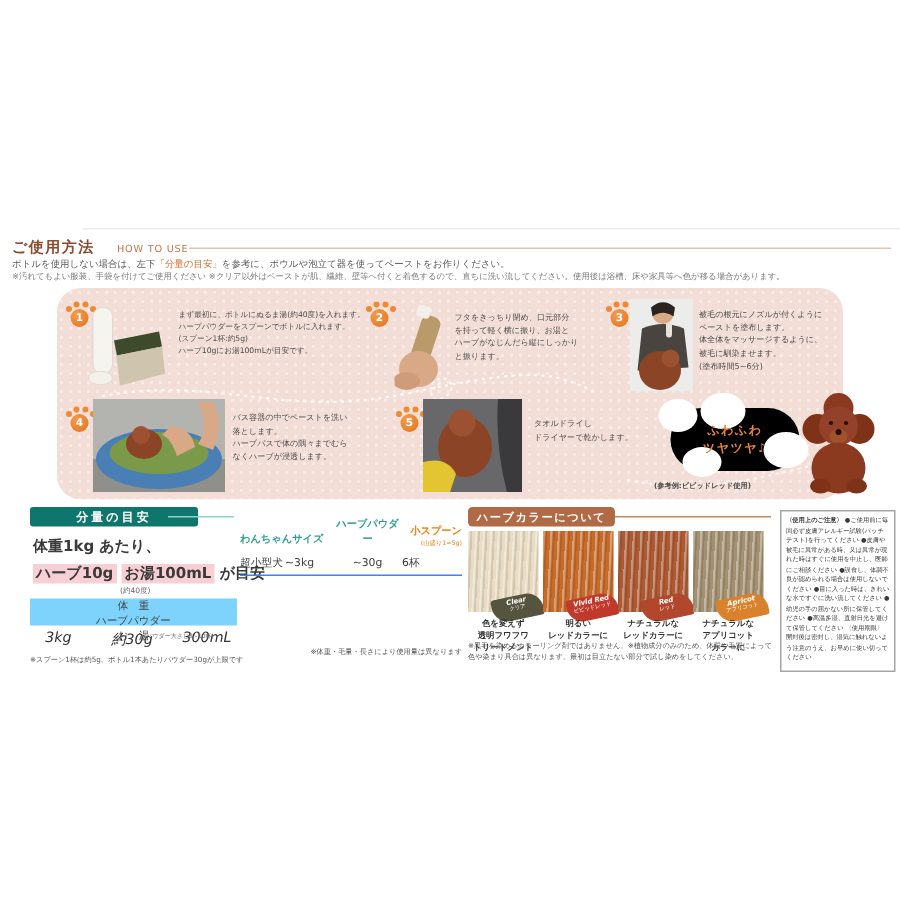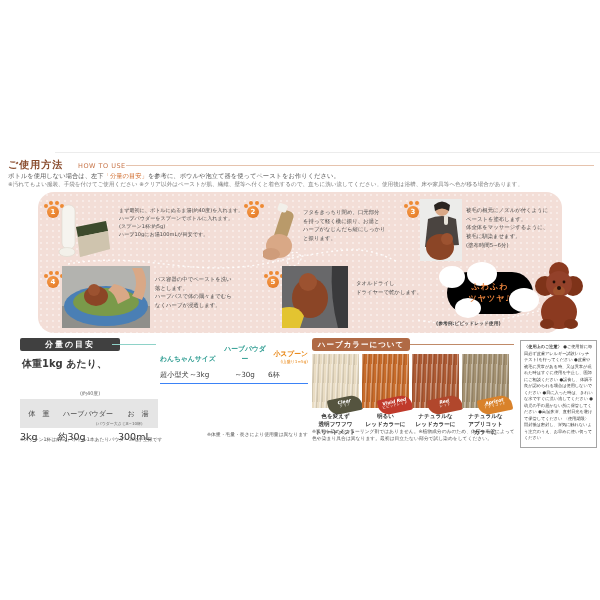--- a/index.html
+++ b/index.html
@@ -53,32 +53,32 @@
   #cloud .bump2{position:absolute;width:26px;height:20px;left:8px;top:26px;background:#fff;border-radius:50%;}
   #cloud-text{position:relative;z-index:2;font-size:8px;font-weight:bold;color:#e8823c;line-height:1.5;letter-spacing:1px;}
   .tail-dot{position:absolute;background:#fff;border-radius:50%;}
   #tail1{left:538px;top:283px;width:6px;height:6px;}
   #tail2{left:546px;top:279px;width:4px;height:4px;}
   #bubble-caption{left:436px;top:320px;font-size:4.8px;font-weight:bold;color:#4a4a4a;}
 
   
   .sec-badge{height:13px;border-radius:2px;color:#fff;font-weight:bold;
              display:flex;align-items:center;justify-content:center;}
-  #dosage-badge{left:20px;top:338px;width:100px;font-size:8px;letter-spacing:2px;background:#404040;}
+  #dosage-badge{left:20px;top:338px;width:112px;font-size:8px;letter-spacing:2px;background:#0f766e;}
   #dosage-rule{left:112px;top:344px;width:44px;height:1px;background:#8ed2c8;}
   #dosage-line1{left:22px;top:357px;font-size:10px;font-weight:bold;color:#3a3a3a;}
   #dosage-line2{left:22px;top:375px;font-size:10px;font-weight:bold;color:#3a3a3a;}
   #dosage-line2 .hl{background:#f9cfd6;padding:1px 2px;}
   #dosage-temp{left:80px;top:390px;font-size:5px;color:#666;}
   #mini-table{left:20px;top:399px;width:138px;font-size:7px;color:#444;}
-  #mini-head{display:flex;background:#e5e5e5;height:29px;align-items:center;}
+  #mini-head{display:flex;background:#7dd3fc;height:18px;align-items:center;flex-direction:column;}
   #mini-head div{text-align:center;}
   .mc1{width:38px;}.mc2{width:60px;}.mc3{width:40px;}
   #mini-vals{display:flex;font-size:9.5px;color:#333;margin-top:3px;}
-  #mini-vals div{}
+  #mini-vals div{text-align:center;font-style:italic;}
   #mini-water-note{left:96px;top:421px;font-size:4px;color:#666;}
   #dosage-foot{left:20px;top:436px;font-size:4.8px;color:#555;}
 
   
   #size-table{left:160px;top:344px;width:148px;}
   #size-head{display:flex;align-items:flex-end;padding-bottom:2px;}
   #size-head .h-size{width:62px;font-size:6.8px;font-weight:bold;color:#2f9d92;}
   #size-head .h-powder{width:46px;font-size:6.8px;font-weight:bold;color:#2f9d92;text-align:center;}
   #size-head .h-spoon{width:40px;text-align:right;color:#e8820c;}
   #size-head .h-spoon .a{font-size:6.8px;font-weight:bold;display:block;}
@@ -244,20 +244,21 @@
     <circle cx="32" cy="28" r="2" fill="#241008"></circle>
     <ellipse cx="32" cy="52" rx="18" ry="17" fill="#8b3a20"></ellipse>
     <ellipse cx="20" cy="64" rx="7" ry="5" fill="#7e3319"></ellipse>
     <ellipse cx="44" cy="64" rx="7" ry="5" fill="#7e3319"></ellipse>
   </svg>
   <div class="abs" id="bubble-caption">(参考例:ビビッドレッド使用)</div>
 
   <div class="abs sec-badge" id="dosage-badge">分量の目安</div>
   <div class="abs" id="dosage-rule"></div>
   <div class="abs" id="dosage-line1">体重1kg あたり、</div>
+  <div class="abs" id="dosage-line2"><span class="hl">ハーブ10g</span> <span class="hl">お湯100mL</span> <span>が目安</span></div>
   <div class="abs" id="dosage-temp">(約40度)</div>
   <div class="abs" id="mini-table">
     <div id="mini-head">
       <div class="mc1">体　重</div>
       <div class="mc2">ハーブパウダー</div>
       <div class="mc3">お　湯</div>
     </div>
     <div id="mini-vals">
       <div class="mc1">3kg</div>
       <div class="mc2">約30g</div>

